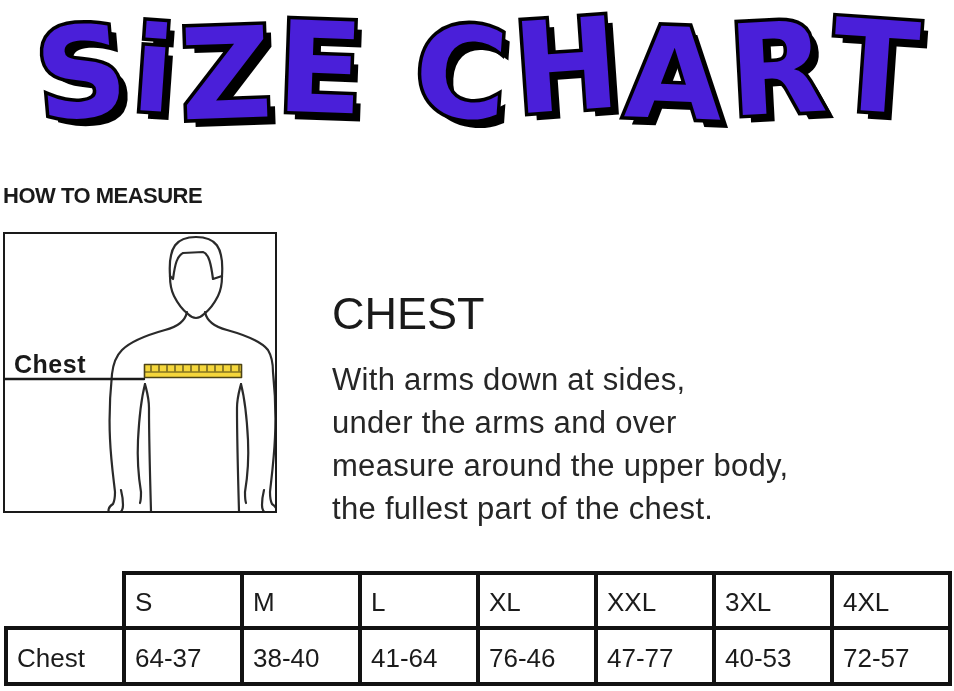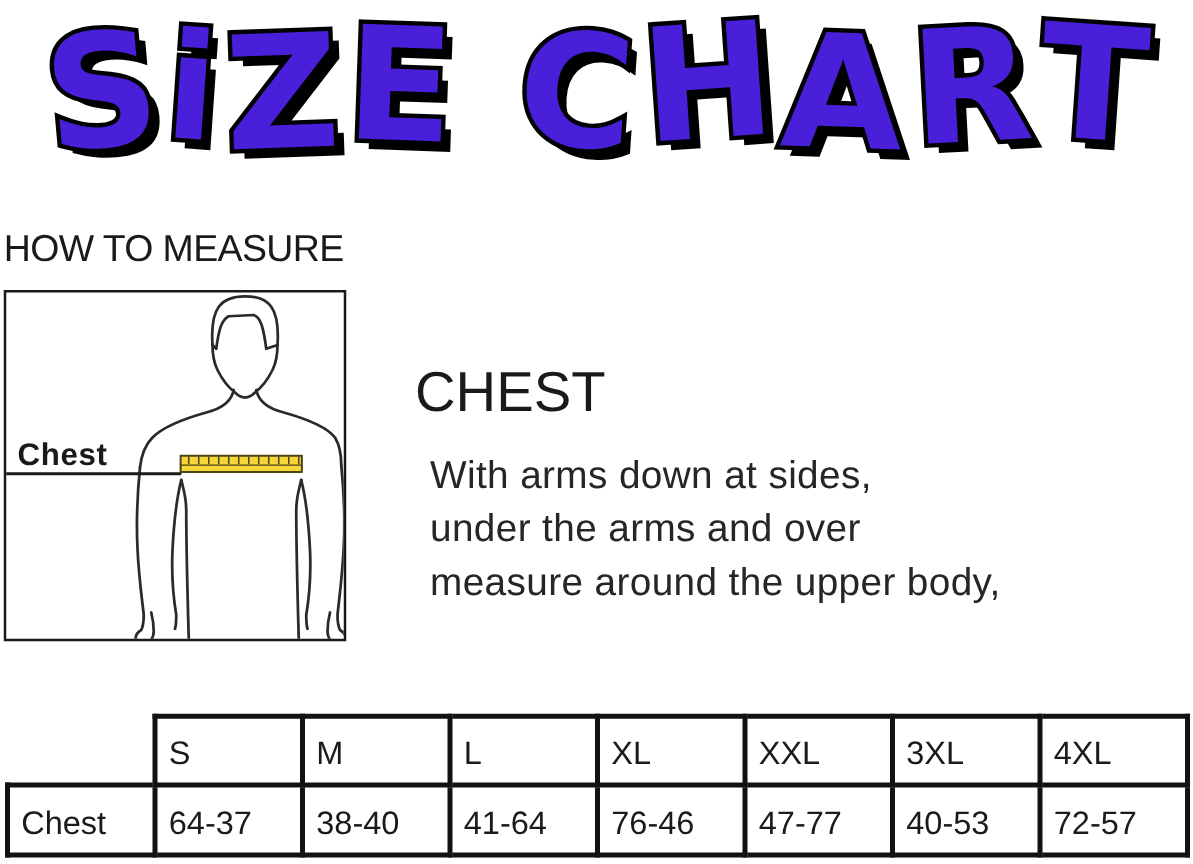--- a/index.html
+++ b/index.html
@@ -34,21 +34,21 @@
   .title span:nth-child(5){ width:40px; }
   .title span:nth-child(6){ transform:rotate(4deg) translateY(2px); }
   .title span:nth-child(7){ transform:rotate(-4deg) translateY(-5px); }
   .title span:nth-child(8){ transform:rotate(2deg) translateY(3px); }
   .title span:nth-child(9){ transform:rotate(-3deg) translateY(-2px); }
   .title span:nth-child(10){ transform:rotate(4deg) translateY(-4px); }
 
   
   .how-heading {
     position:absolute; left:3px; top:183px;
-    font-size:30px; font-weight:normal; letter-spacing:-0.5px;
+    font-size:22px; font-weight:bold; letter-spacing:-0.5px;
   }
 
   
   .measure-box {
     position:absolute; left:3px; top:232px;
     width:274px; height:281px;
     border:2px solid #1a1a1a;
     background:#fff;
   }
   .measure-box svg { display:block; }
@@ -58,21 +58,21 @@
   }
 
   
   .chest-section { position:absolute; left:332px; top:288px; width:610px; }
   .chest-section h2 {
     font-size:45px; font-weight:400; letter-spacing:0;
     margin-bottom:18px;
   }
   .chest-section .line {
     font-size:31px; font-weight:400; letter-spacing:0.3px;
-    line-height:43px; color:#262626;margin-left:12px;
+    line-height:43px; color:#262626;
   }
 
   
   .size-table {
     position:absolute; left:4px; top:571px;
     border-collapse:collapse; table-layout:fixed;
     width:944px;
   }
   .size-table col.c0 { width:118px; }
   .size-table col.cn { width:118px; }
@@ -124,20 +124,21 @@
     <path d="M0 145 H139" stroke="#1a1a1a" stroke-width="2.4"></path>
   </svg>
   <div class="chest-label">Chest</div>
 </div>
 
 <div class="chest-section">
   <h2>CHEST</h2>
   <div class="line">With arms down at sides,</div>
   <div class="line">under the arms and over</div>
   <div class="line">measure around the upper body,</div>
+  <div class="line">the fullest part of the chest.</div>
 </div>
 
 <table class="size-table">
   <colgroup>
     <col class="c0">
       <col class="cn">
       <col class="cn">
       <col class="cn">
     <col class="cn">
       <col class="cn">

